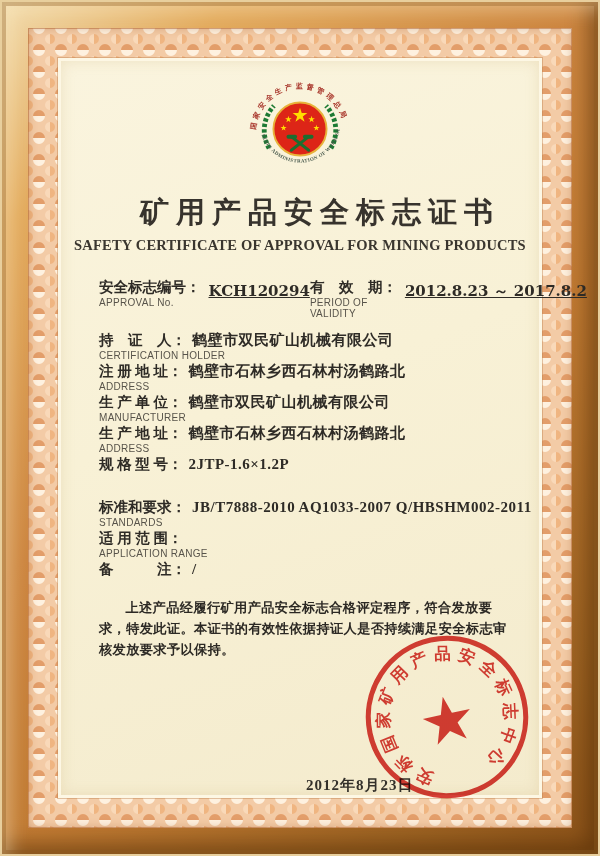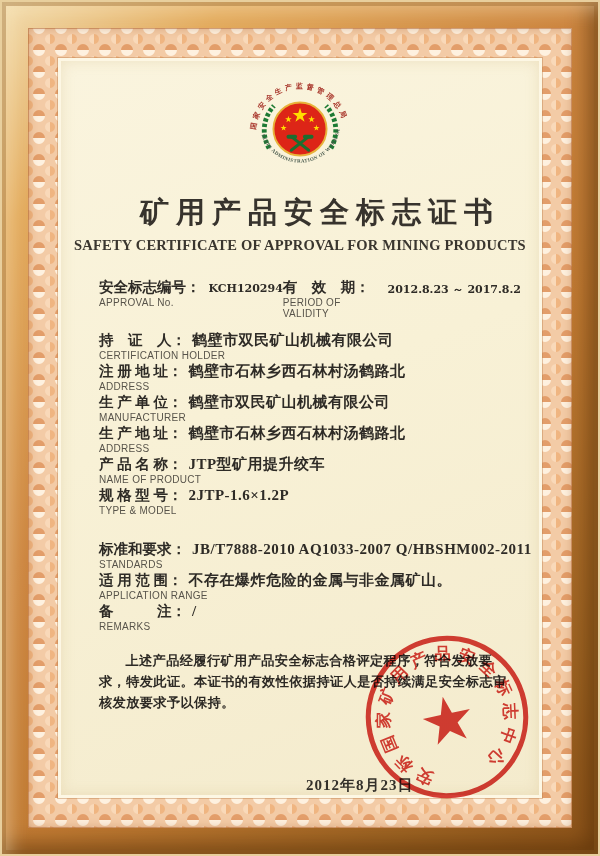--- a/index.html
+++ b/index.html
@@ -52,22 +52,22 @@
   
   .meta-row{
     display:flex;justify-content:space-between;
     margin:24px 18px 0 38px;
   }
   .meta-item{display:flex;align-items:flex-start;}
   .meta-labels{display:flex;flex-direction:column;}
   .lbl-zh{font-size:14.5px;font-weight:bold;white-space:nowrap;}
   .lbl-en{font-size:10px;color:#57534a;letter-spacing:.3px;margin-top:0;
     font-family:"Liberation Sans","DejaVu Sans",sans-serif;}
-  .meta-value{font-size:11px;font-weight:bold;margin:4px 0 12px 8px;white-space:nowrap;
-    font-family:"DejaVu Serif","Liberation Serif",serif;}
+  .meta-value{font-size:15px;font-weight:bold;margin:4px 0 12px 8px;white-space:nowrap;
+    font-family:"DejaVu Serif","Liberation Serif",serif;text-decoration:underline;}
   
   .rows{margin:12px 18px 0 38px;}
   .row{margin-bottom:1px;}
   .row-line{display:flex;align-items:baseline;}
   .row .value{font-size:15px;font-weight:bold;margin-left:6px;letter-spacing:.5px;white-space:nowrap;}
   .rows-gap{margin-top:24px;}
   
   .statement{
     margin:18px 24px 16px 38px;font-size:13.2px;font-weight:600;line-height:1.6;
     text-indent:2em;letter-spacing:.4px;color:#2c2924;
@@ -171,53 +171,43 @@
       </div>
       <div class="row">
         <div class="row-line">
           <span class="lbl-zh">生 产 地 址：</span>
           <span class="value">鹤壁市石林乡西石林村汤鹤路北</span>
         </div>
         <div class="lbl-en">ADDRESS</div>
       </div>
       <div class="row">
         <div class="row-line">
-          <span class="lbl-zh">产 品 名 称：</span>
-          <span class="value">JTP型矿用提升绞车</span>
-        </div>
-        <div class="lbl-en">NAME OF PRODUCT</div>
-      </div>
-      <div class="row">
-        <div class="row-line">
           <span class="lbl-zh">规 格 型 号：</span>
           <span class="value">2JTP-1.6×1.2P</span>
         </div>
-        <div class="lbl-en">TYPE &amp; MODEL</div>
       </div>
 
       <div class="row rows-gap">
         <div class="row-line">
           <span class="lbl-zh">标准和要求：</span>
           <span class="value">JB/T7888-2010 AQ1033-2007 Q/HBSHM002-2011</span>
         </div>
         <div class="lbl-en">STANDARDS</div>
       </div>
       <div class="row">
         <div class="row-line">
           <span class="lbl-zh">适 用 范 围：</span>
-          <span class="value">不存在爆炸危险的金属与非金属矿山。</span>
         </div>
         <div class="lbl-en">APPLICATION RANGE</div>
       </div>
       <div class="row">
         <div class="row-line">
           <span class="lbl-zh">备　　　注：</span>
           <span class="value">/</span>
         </div>
-        <div class="lbl-en">REMARKS</div>
       </div>
     </div>
 
     <div class="statement">上述产品经履行矿用产品安全标志合格评定程序，符合发放要求，特发此证。本证书的有效性依据持证人是否持续满足安全标志审核发放要求予以保持。</div>
 
 
     <div class="date">2012年8月23日</div>
   </div>
 
   <svg class="seal" viewBox="0 0 190 190">

